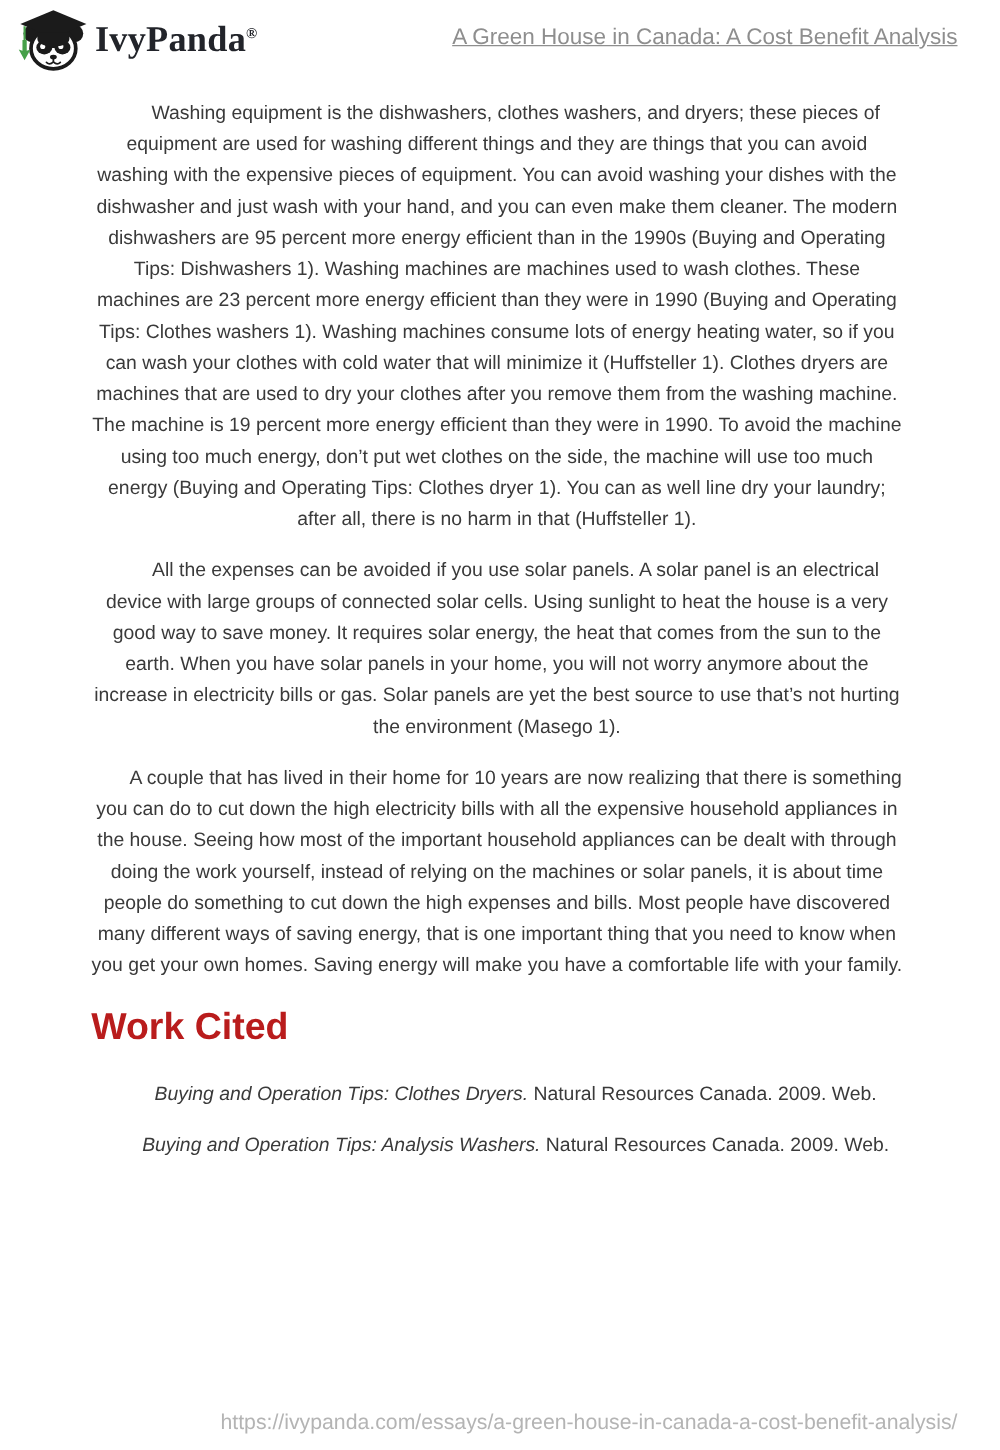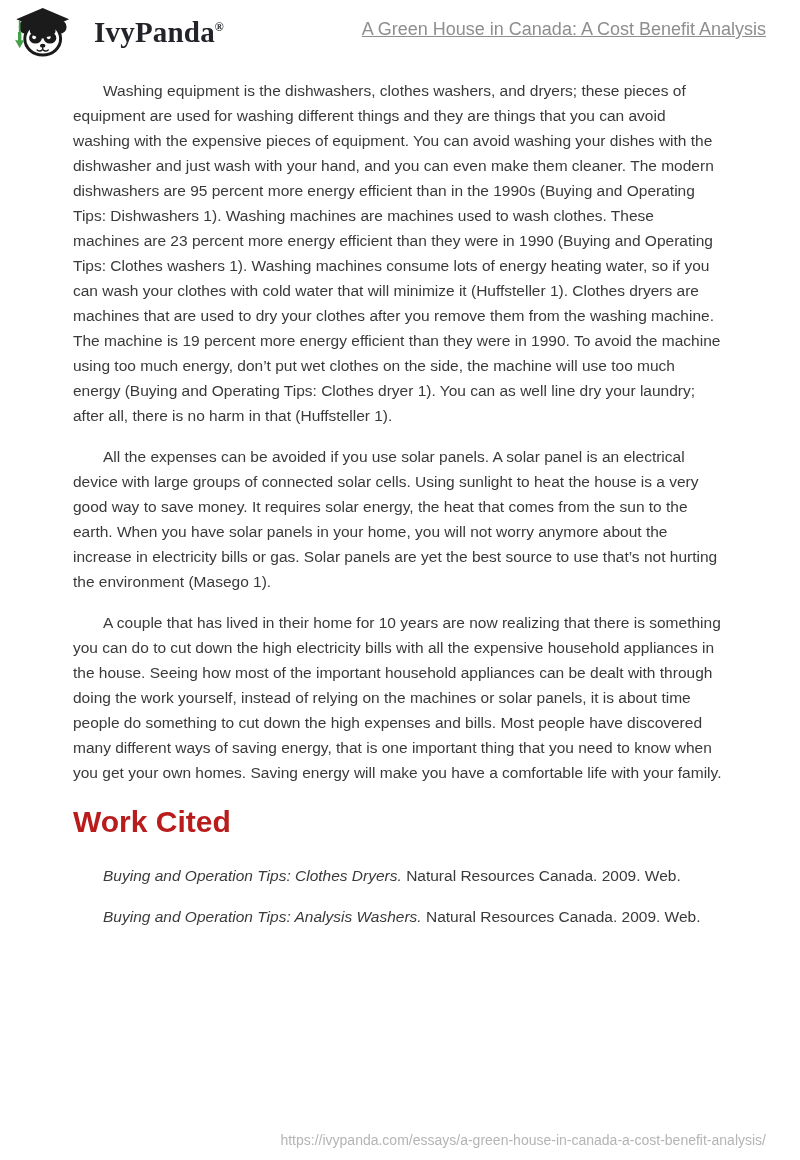--- a/index.html
+++ b/index.html
@@ -16,21 +16,21 @@
   .header {
     display: flex;
     justify-content: space-between;
     align-items: flex-start;
     padding: 6px 34px 0 12px;
     height: 56px;
   }
   .brand {
     display: flex;
     align-items: center;
-    gap: 24px;
+    gap: 6px;
     text-decoration: none;
     cursor: pointer;
   }
   .brand svg { width: 58px; height: 52px; display: block; }
   .brand-name {
     font-family: "Liberation Serif", serif;
     font-weight: 700;
     font-size: 29px;
     color: #22242a;
     letter-spacing: 0.2px;
@@ -51,37 +51,37 @@
   
   .content {
     padding: 0 78px 0 73px;
     color: #3a3a3a;
   }
   .content p {
     margin: 16px 0;
     font-size: 15.5px;
     line-height: 25px;
     text-indent: 30px;
-    text-align: left;
+    text-align: center;
   }
   .content p.p-first { margin-top: 16px; }
   .content h2 {
     font-size: 30px;
     font-weight: 700;
     color: #b91c1c;
     margin: 20px 0 24px 0;
     letter-spacing: 0;
   }
   .citation em { font-style: italic; }
   
   .footer {
     position: absolute;
     right: 34px;
     bottom: 12px;
-    font-size: 14px;
+    font-size: 17px;
     color: #b4b4b4;
   }
 </style>
 </head>
 <body>
 
 <div class="page">
 
   <div class="header">
     <div class="brand">

